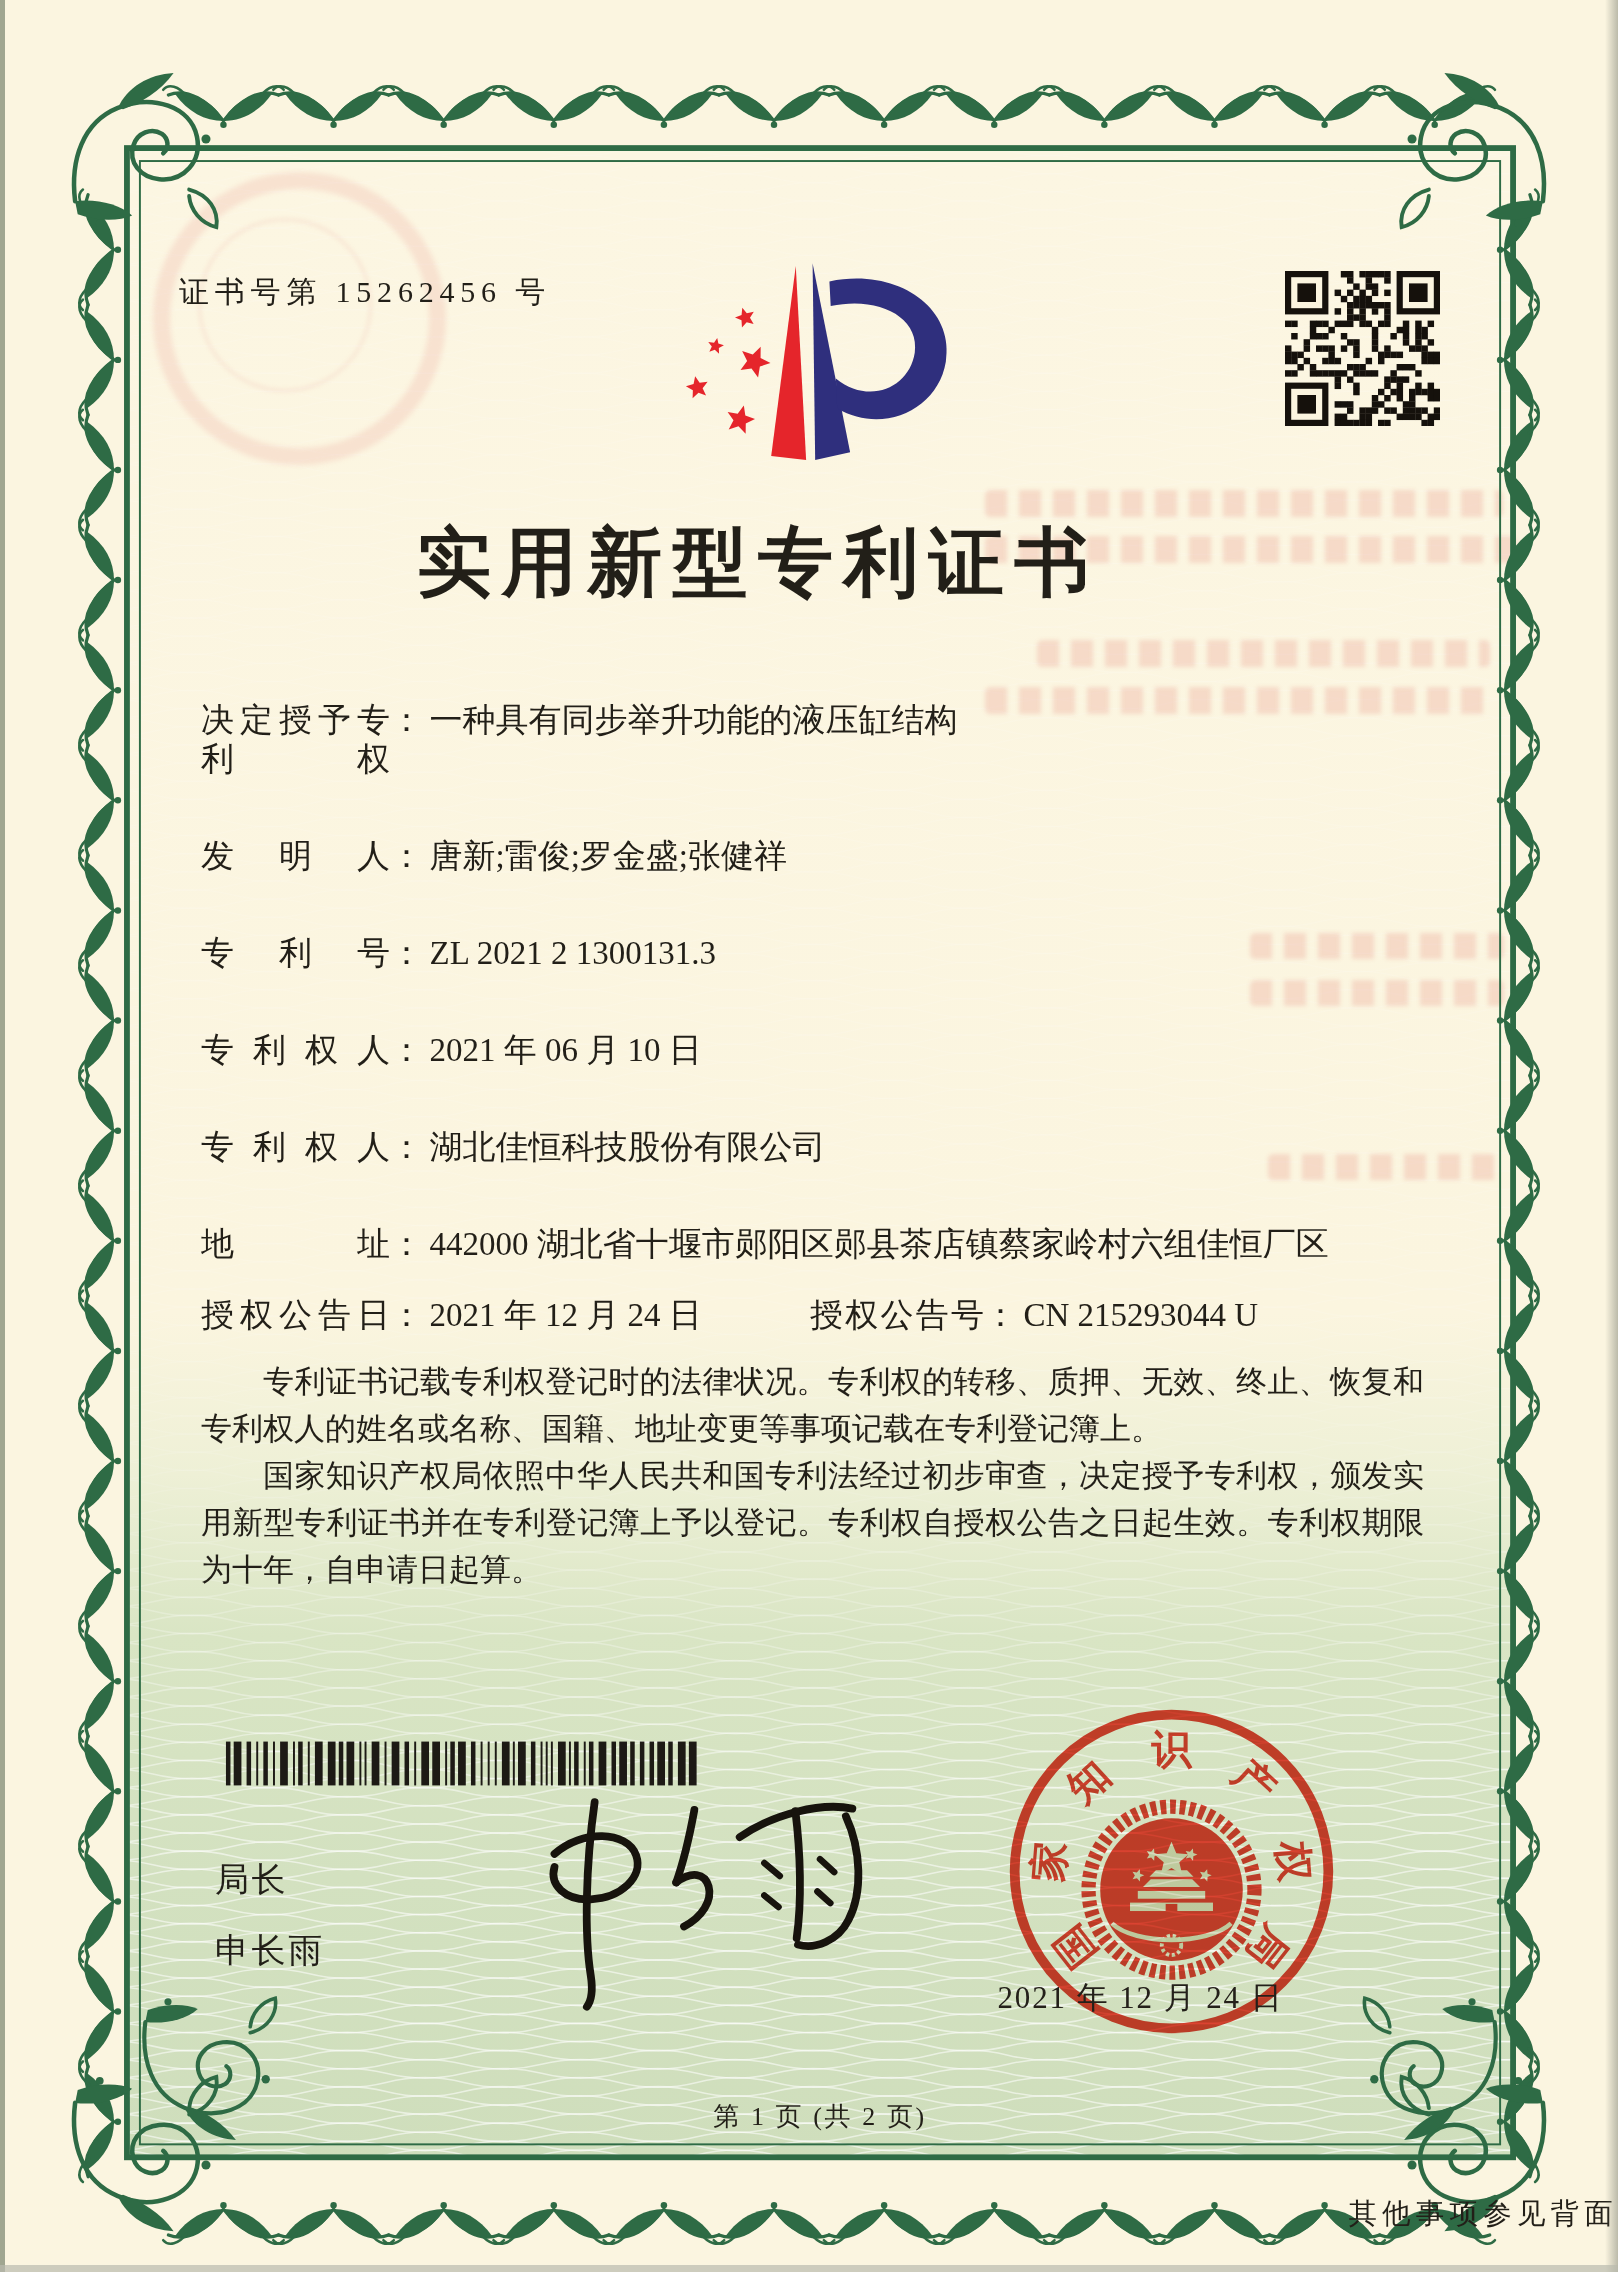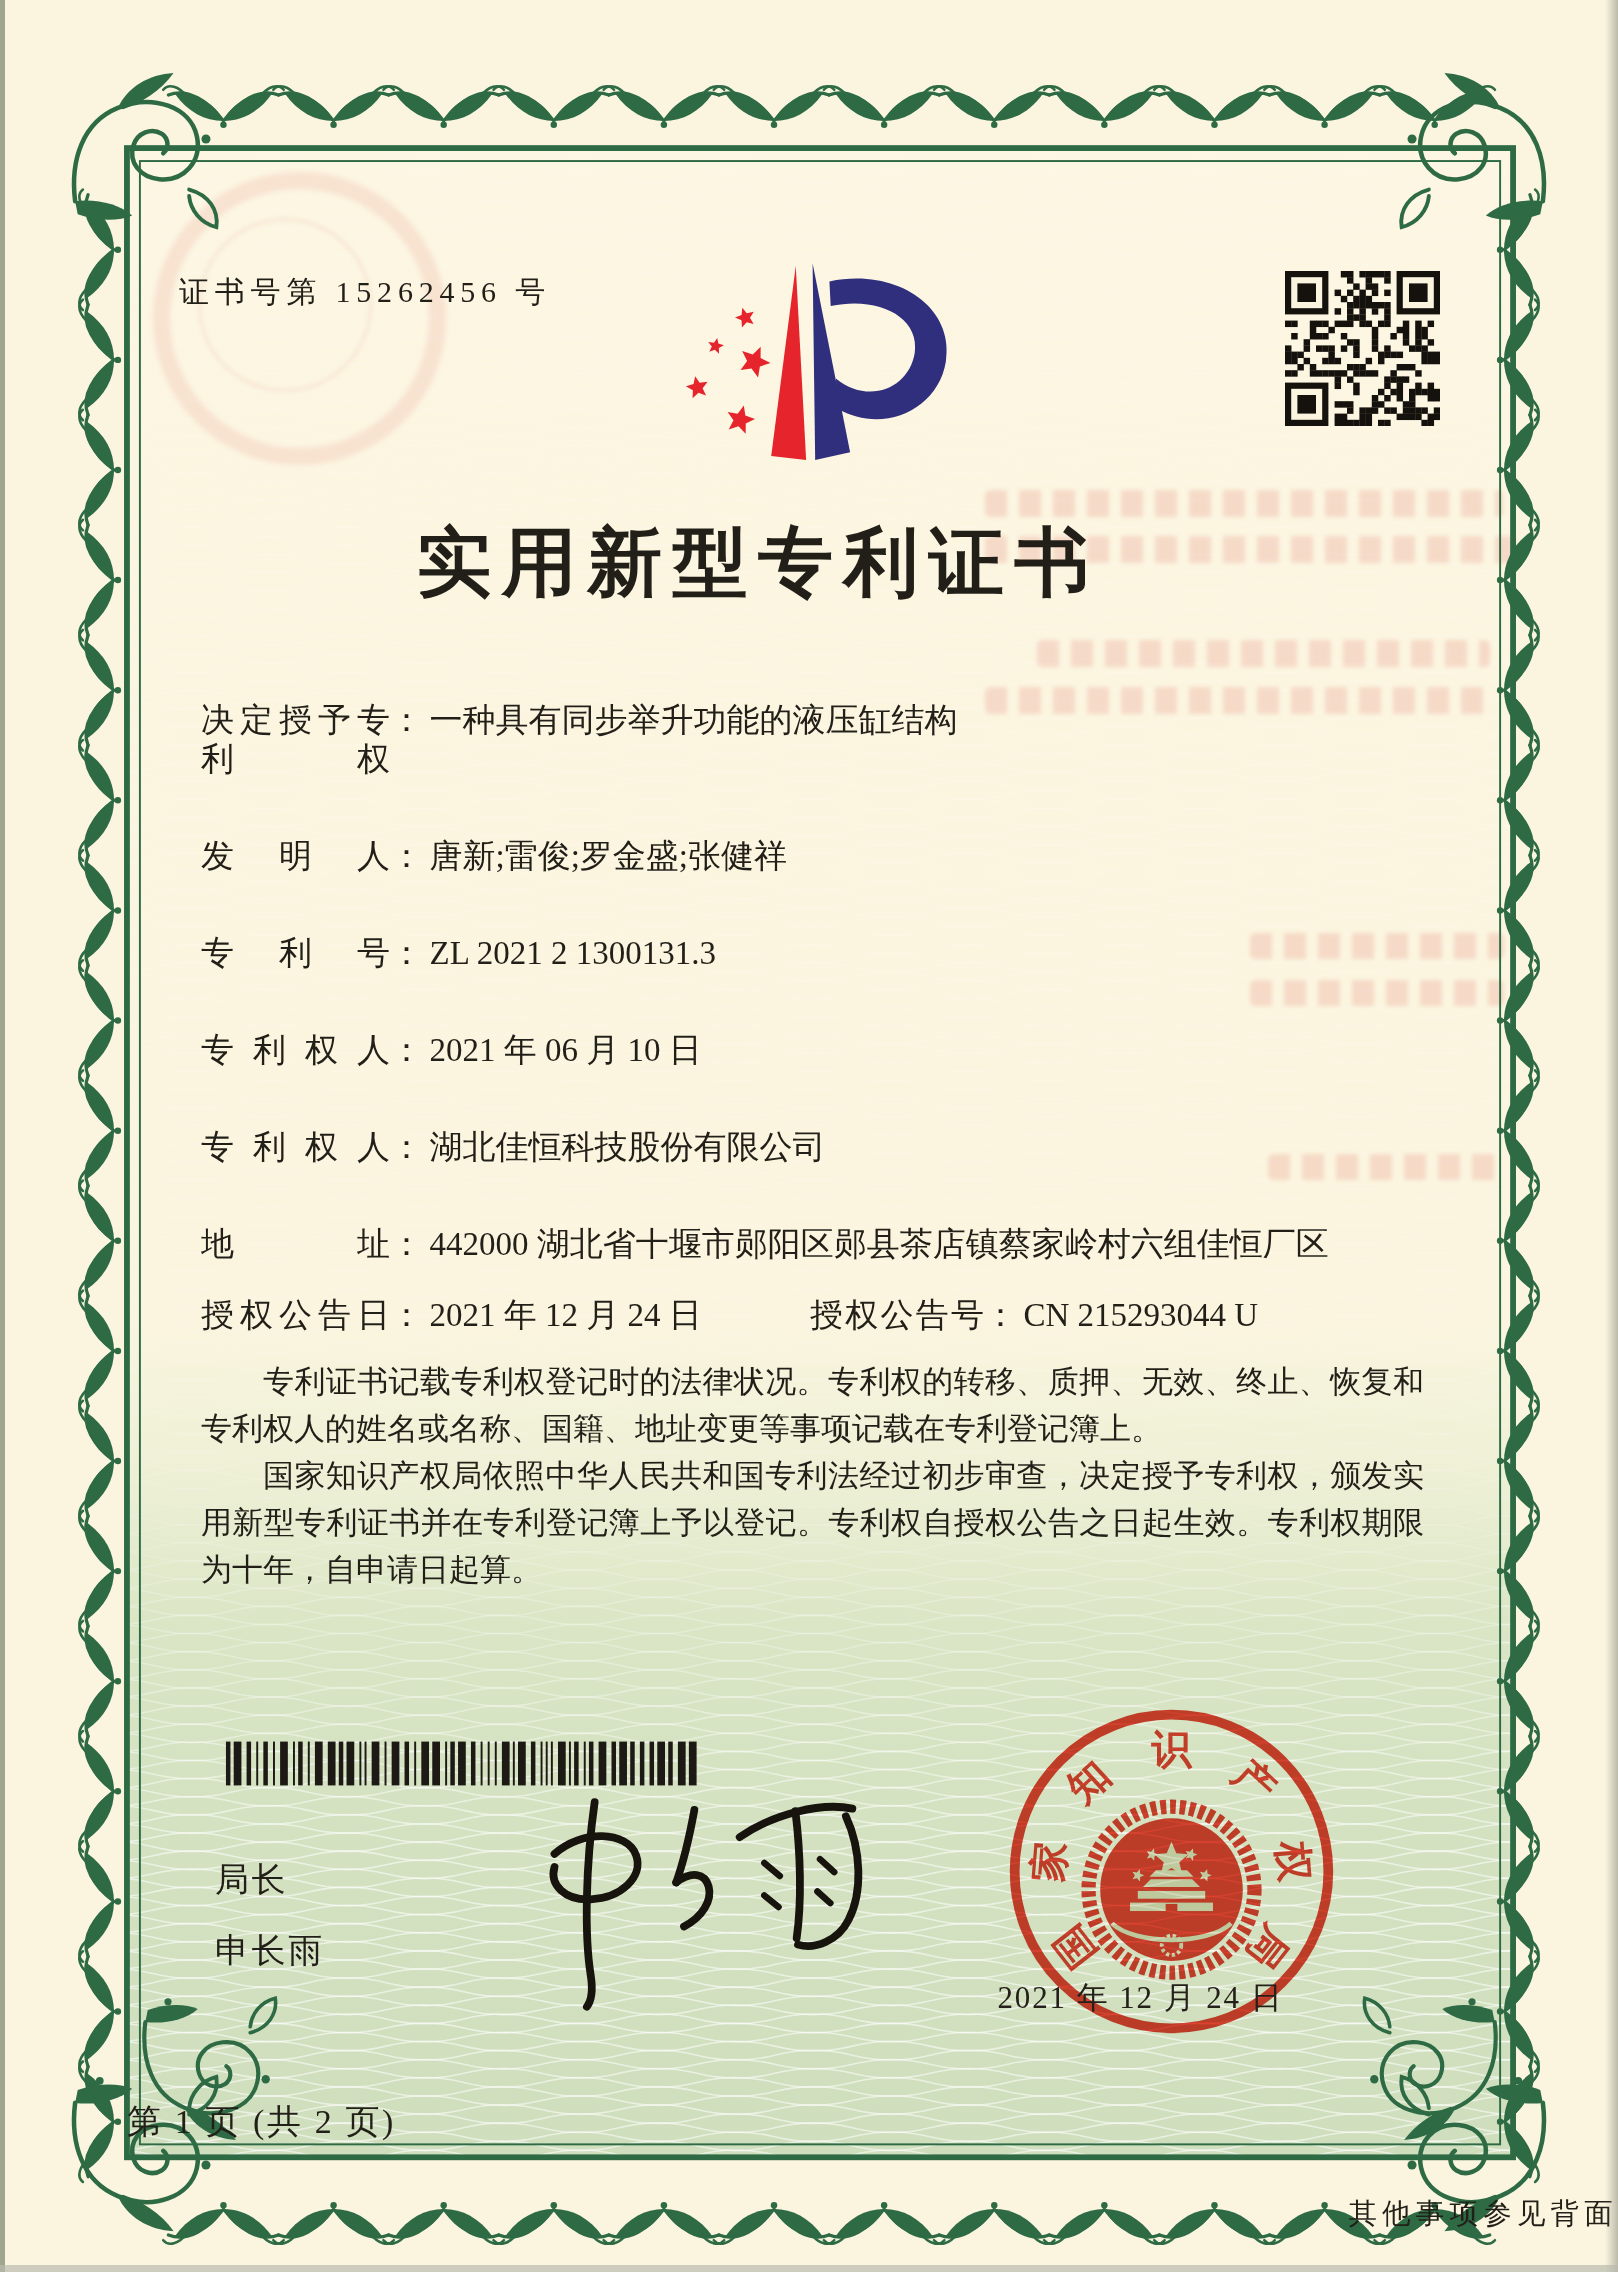--- a/index.html
+++ b/index.html
@@ -63,22 +63,22 @@
   .sig-svg{left:518px;top:1762px;z-index:5;}
   .barcode-svg{left:225px;top:1739px;z-index:5;}
   .qr-svg{left:1285px;top:271px;z-index:4;}
   .logo-svg{left:669px;top:241px;z-index:4;}
   .seal-svg{left:1003px;top:1703px;z-index:5;mix-blend-mode:multiply;}
   .seal-date{
     left:933px;top:1977px;width:415px;text-align:center;z-index:6;
     font-size:31px;letter-spacing:1.9px;color:#24201a;
   }
   .page-footer{
-    left:127px;top:2099px;width:1386px;z-index:4;
-    font-size:34px;letter-spacing:2.6px;
+    left:127px;top:2099px;width:1386px;text-align:center;z-index:4;
+    font-size:26px;letter-spacing:2.6px;
   }
   .back-note{
     left:0;top:2195px;width:1618px;text-align:right;z-index:4;
     font-size:28.5px;letter-spacing:5.2px;
   }
   .edge-l{left:0;top:0;width:4.5px;height:2273px;background:#6f7b66;opacity:.65;z-index:9;}
   .edge-r{left:1605px;top:0;width:13px;height:2273px;
     background:linear-gradient(90deg,rgba(110,115,104,0),rgba(110,115,104,.45));z-index:9;}
   .edge-b{left:0;top:2265px;width:1618px;height:7.8px;background:#b9bbae;opacity:.7;z-index:9;}
 </style>

